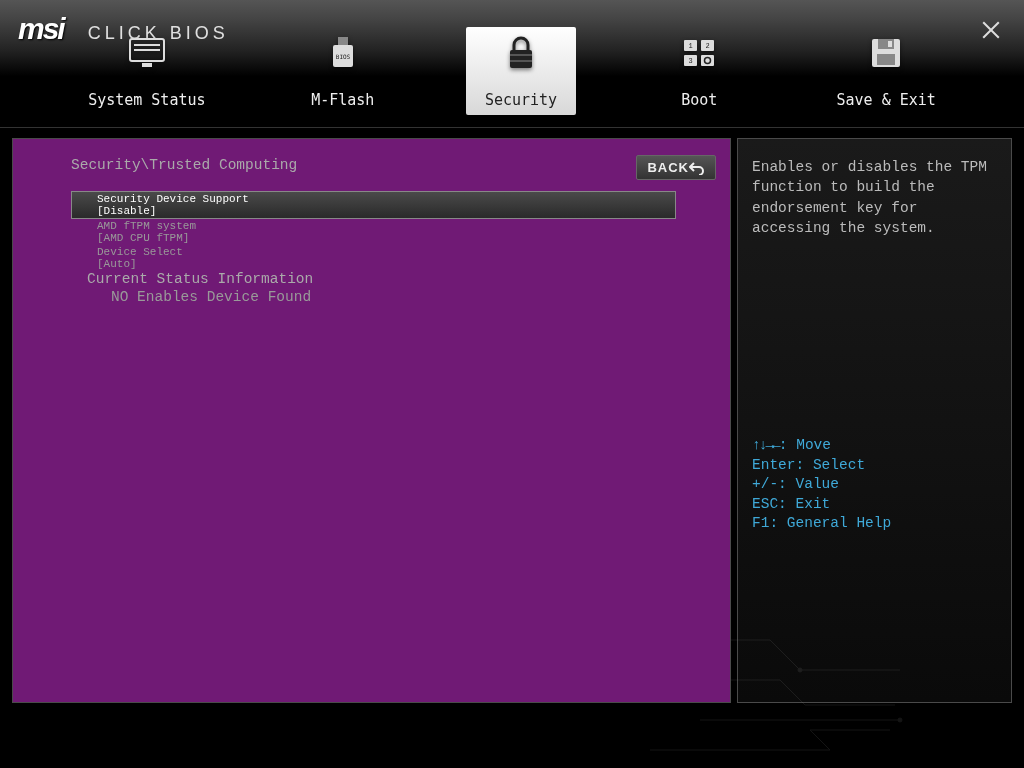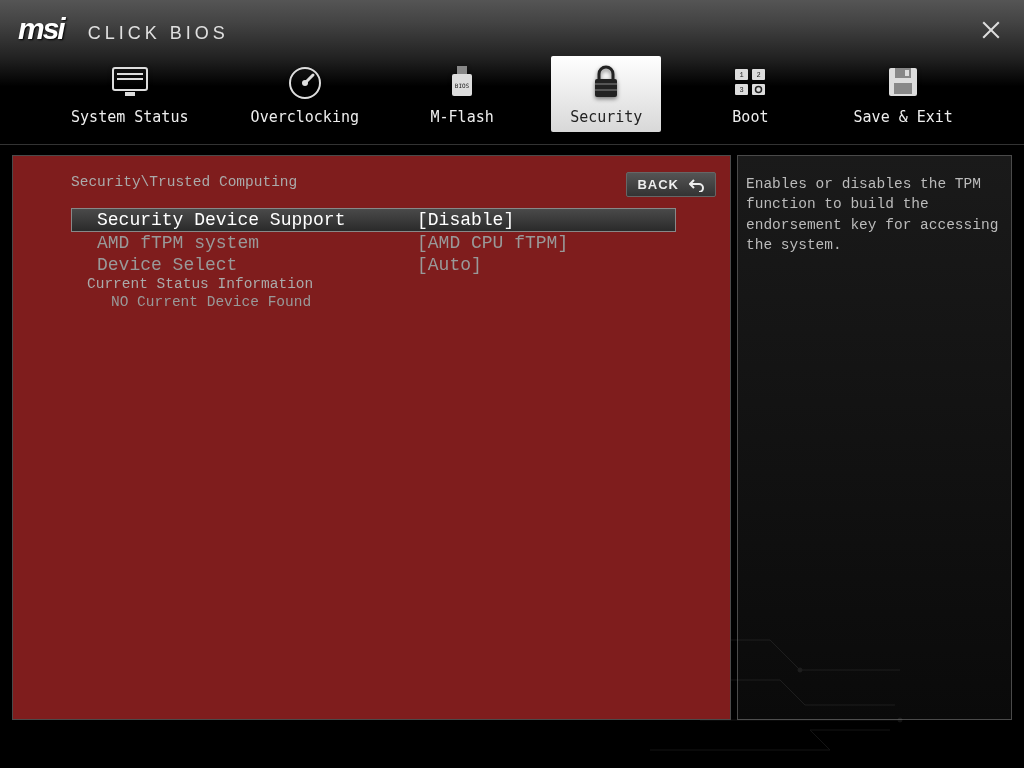--- a/index.html
+++ b/index.html
@@ -12,21 +12,21 @@
   overflow: hidden;
   position: relative;
 }
 .circuit-bg {
   position: absolute;
   inset: 0;
   opacity: 0.15;
   pointer-events: none;
 }
 .header {
-  height: 145px;
+  height: 128px;
   background: linear-gradient(to bottom, #555 0%, #444 15%, #222 40%, #000 60%, #000 100%);
   position: relative;
   border-bottom: 1px solid #333;
   text-decoration: underline;
 }
 .logo-area {
   position: absolute;
   top: 12px;
   left: 18px;
   display: flex;
@@ -101,32 +101,33 @@
   display: flex;
   align-items: center;
   justify-content: center;
 }
 .tab-icon svg { filter: drop-shadow(0 2px 2px rgba(0,0,0,0.5)); }
 .tab-label {
   font-family: monospace;
   font-size: 15px;
   color: #eee;
   white-space: nowrap;
+  margin-top: 12px;
 }
 
 .content {
   display: flex;
   height: 585px;
   padding: 10px 12px;
   gap: 6px;
 }
 .main-panel {
   flex: 1;
   border: 1px solid #4a4a4a;
-  background: #7f1d1d;
+  background: #701a75;
   padding: 18px 14px;
   position: relative;
 }
 .breadcrumb {
   font-size: 14.5px;
   color: #aaa;
   margin-bottom: 18px;
   margin-left: 44px;
 }
 .back-btn {
@@ -136,32 +137,33 @@
   background: linear-gradient(to bottom, #555, #333);
   border: 1px solid #666;
   color: #eee;
   padding: 4px 10px;
   font-family: sans-serif;
   font-weight: bold;
   font-size: 13px;
   letter-spacing: 1px;
   display: flex;
   align-items: center;
-  gap: 10px;
+  gap: 0;
   cursor: pointer;
   border-radius: 2px;
 }
 .back-btn svg { width: 16px; height: 14px; }
 
 .setting-row {
   display: flex;
-  font-size: 18px;
+  font-size: 11px;
   padding: 1px 0 1px 26px;
   margin-left: 44px;
   color: #999;
+  flex-direction: column;
 }
 .setting-row.selected {
   background: linear-gradient(to bottom, #4a4a4a, #2a2a2a);
   border: 1px solid #888;
   color: #fff;
   margin-left: 44px;
   padding-left: 25px;
   width: 605px;
 }
 .setting-label { width: 320px; }
@@ -176,21 +178,21 @@
   font-size: 14.5px;
   color: #999;
   margin-left: 84px;
   margin-top: 2px;
 }
 
 .side-panel {
   width: 275px;
   border: 1px solid #4a4a4a;
   background: linear-gradient(to bottom, #1a1a1a, #0a0a0a);
-  padding: 18px 8px;
+  padding: 18px 14px;
   display: flex;
   flex-direction: column;
 }
 .help-text {
   font-size: 14.5px;
   color: #bbb;
   line-height: 1.4;
   flex: 1;
 }
 .key-hints {
@@ -230,30 +232,20 @@
             <rect x="2" y="2" width="34" height="22" rx="2" fill="none" stroke="#ddd" stroke-width="2"></rect>
             <rect x="6" y="7" width="26" height="2" fill="#ddd"></rect>
             <rect x="6" y="12" width="26" height="2" fill="#ddd"></rect>
             <rect x="14" y="26" width="10" height="4" fill="#ddd"></rect>
           </svg>
       </span>
       <span class="tab-label">System Status</span>
     </div>
     <div class="nav-tab">
       <span class="tab-icon">
-        <svg width="38" height="34" viewBox="0 0 38 34">
-            <circle cx="19" cy="18" r="15" fill="none" stroke="#ddd" stroke-width="2"></circle>
-            <path d="M19 18 L27 10" stroke="#ddd" stroke-width="3" stroke-linecap="round"></path>
-            <circle cx="19" cy="18" r="3" fill="#ddd"></circle>
-          </svg>
-      </span>
-      <span class="tab-label">Overclocking</span>
-    </div>
-    <div class="nav-tab">
-      <span class="tab-icon">
         <svg width="30" height="36" viewBox="0 0 30 36">
             <rect x="10" y="2" width="10" height="8" fill="#888"></rect>
             <rect x="5" y="10" width="20" height="22" rx="2" fill="#ddd"></rect>
             <text x="15" y="24" font-size="6" fill="#222" text-anchor="middle" font-family="monospace">BIOS</text>
           </svg>
       </span>
       <span class="tab-label">M-Flash</span>
     </div>
     <div class="nav-tab active">
       <span class="tab-icon">
@@ -312,19 +304,26 @@
     <div class="setting-row">
       <span class="setting-label">AMD fTPM system</span>
       <span class="setting-value">[AMD CPU fTPM]</span>
     </div>
     <div class="setting-row">
       <span class="setting-label">Device Select</span>
       <span class="setting-value">[Auto]</span>
     </div>
 
     <div class="section-heading">Current Status Information</div>
-    <div class="status-text">NO Current Device Found</div>
+    <div class="status-text">NO Enables Device Found</div>
   </div>
 
   <div class="side-panel">
     <div class="help-text">Enables or disables the TPM function to build the endorsement key for accessing the system.</div>
+    <div class="key-hints">
+      <div><span class="arrows">↑↓→←</span><span>: Move</span></div>
+      <div>Enter: Select</div>
+      <div>+/-: Value</div>
+      <div>ESC: Exit</div>
+      <div>F1: General Help</div>
+    </div>
   </div>
 </div>
 
 </body></html>

